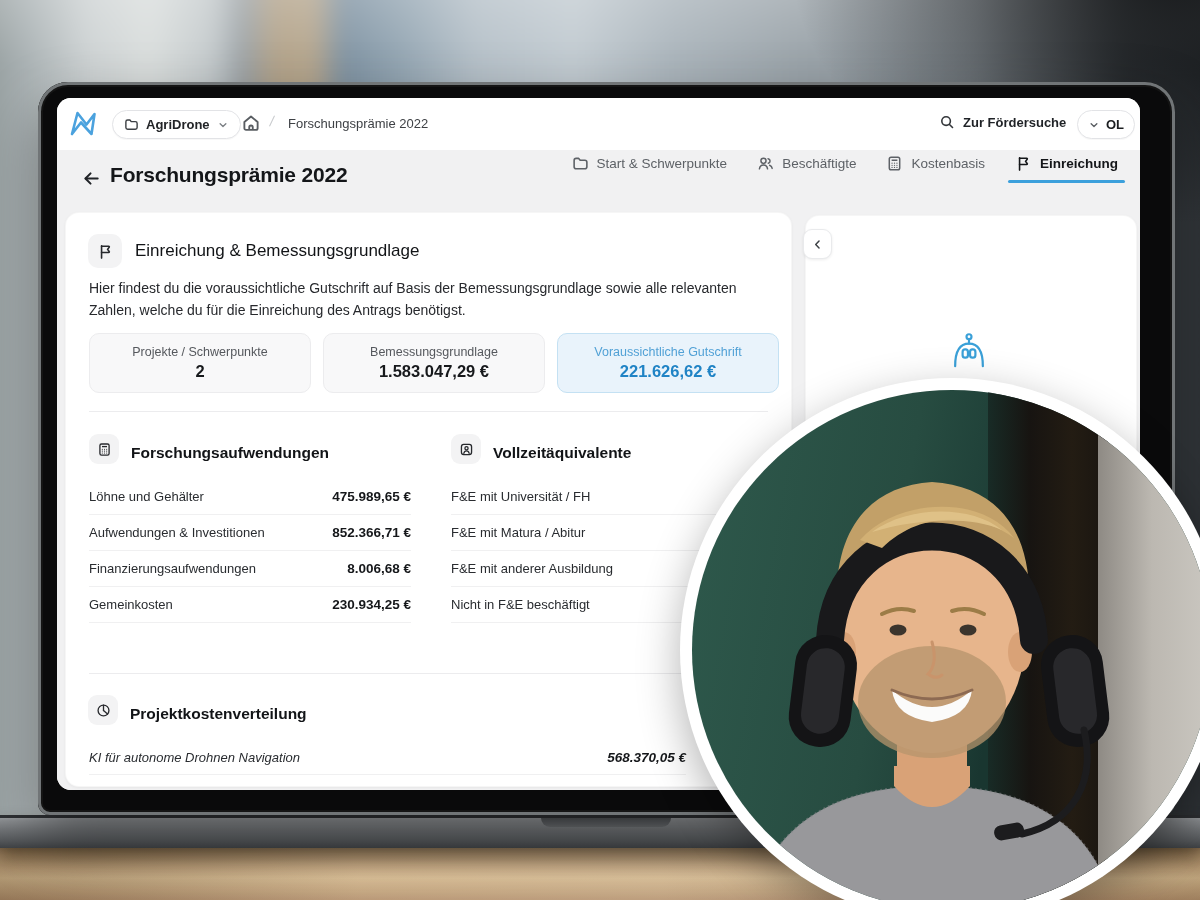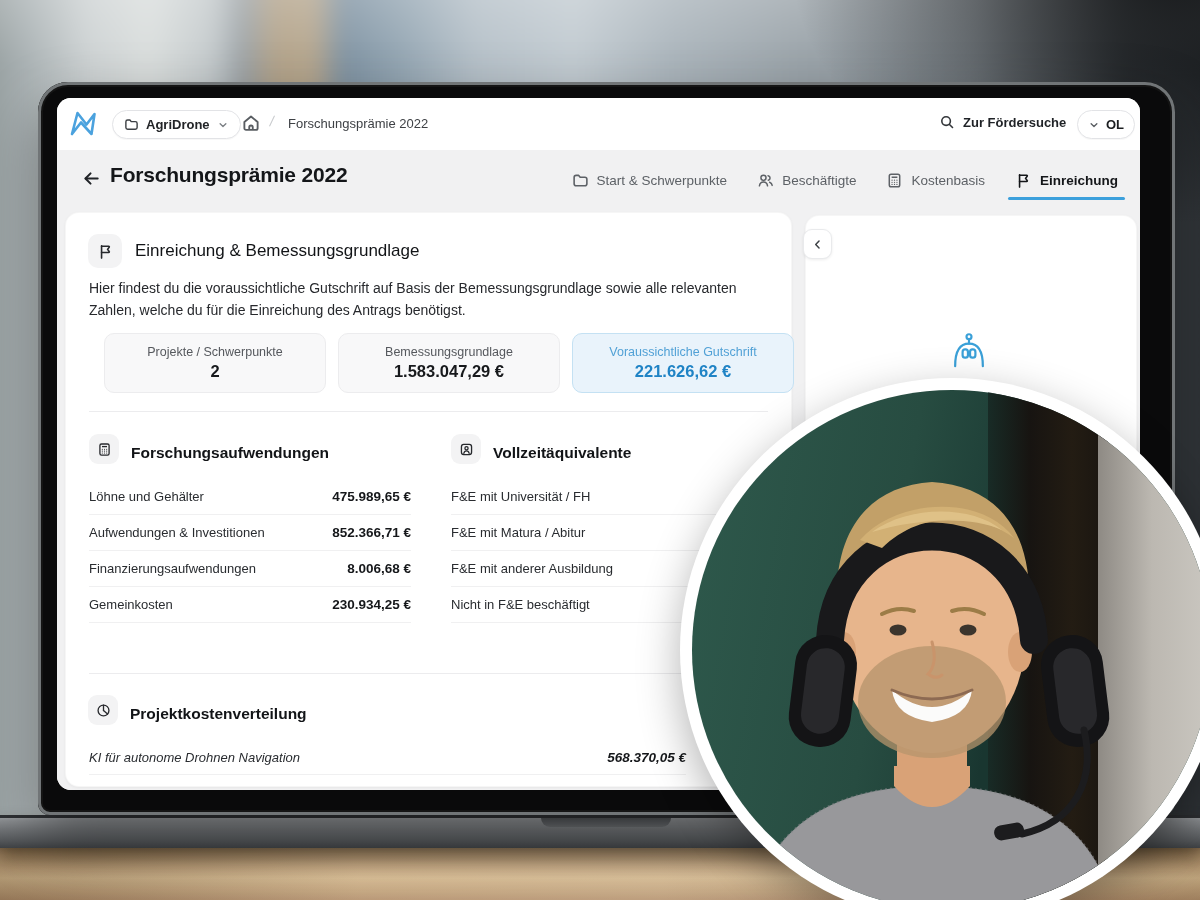--- a/index.html
+++ b/index.html
@@ -50,36 +50,36 @@
   .search-btn{position:absolute;left:882px;top:16px;display:flex;align-items:center;gap:8px;
       font-size:13px;font-weight:700;color:#1f2226;cursor:pointer;}
   .search-btn .ic{width:16px;height:16px;color:#34373b;}
   .user-pill{position:absolute;left:1020px;top:12px;height:27px;width:56px;justify-content:center;
       gap:6px;font-size:13px;font-weight:700;color:#1b1d20;cursor:pointer;}
   .user-pill .chv{width:12px;height:12px;color:#5b5f64;}
   
   .canvas{position:absolute;left:0;top:52px;width:1083px;height:640px;background:#f1f1f2;}
   .back-btn{position:absolute;left:25px;top:71px;width:19px;height:19px;color:#202327;cursor:pointer;}
   .page-title{position:absolute;left:53px;top:65px;font-size:21px;font-weight:700;color:#141619;letter-spacing:-.2px;}
-  .tabs{position:absolute;right:22px;top:71px;display:flex;gap:30px;align-items:flex-start;}
+  .tabs{position:absolute;right:22px;top:54px;display:flex;gap:30px;align-items:flex-start;}
   .tab{position:relative;display:flex;align-items:center;gap:8px;height:22px;
       font-size:13.5px;font-weight:500;color:#5d6166;cursor:pointer;white-space:nowrap;}
   .tab .ic{width:17px;height:17px;}
   .tab.active{color:#141619;font-weight:700;}
   .tab.active::after{content:'';position:absolute;left:-7px;right:-7px;bottom:-9px;height:3px;border-radius:2px;background:#3CA0DC;}
   
   .main-card{position:absolute;left:8px;top:114px;width:725px;height:573px;background:#fff;
       border-radius:14px;border:1px solid rgba(0,0,0,.035);box-shadow:0 1px 3px rgba(0,0,0,.05);}
   .icon-box{display:flex;align-items:center;justify-content:center;background:#f3f3f4;border-radius:10px;color:#27292d;}
   .card-head{position:absolute;left:22px;top:21px;display:flex;align-items:center;gap:13px;}
   .card-head .icon-box{width:34px;height:34px;}
   .card-head .icon-box .ic{width:17px;height:17px;}
   .card-title{font-size:17px;font-weight:400;color:#121417;}
   .card-desc{position:absolute;left:23px;top:64px;width:676px;font-size:14px;line-height:22px;color:#27292d;}
-  .stats{position:absolute;left:38px;top:120px;display:flex;gap:12px;}
+  .stats{position:absolute;left:23px;top:120px;display:flex;gap:12px;}
   .stat{width:220px;height:58px;border-radius:10px;background:#f8f8f9;border:1px solid #ececee;
       display:flex;flex-direction:column;align-items:center;justify-content:center;gap:3px;}
   .stat-label{font-size:12.5px;color:#55585d;}
   .stat-value{font-size:16.5px;font-weight:700;color:#17191c;}
   .stat.highlight{background:#e9f3fb;border-color:#c4e1f3;}
   .stat.highlight .stat-label{color:#51a1d6;}
   .stat.highlight .stat-value{color:#1f83c5;}
   .hdiv{position:absolute;left:23px;width:679px;height:1px;background:#ececee;}
   .col{position:absolute;top:221px;}
   .sec-head{display:flex;align-items:center;gap:12px;}

